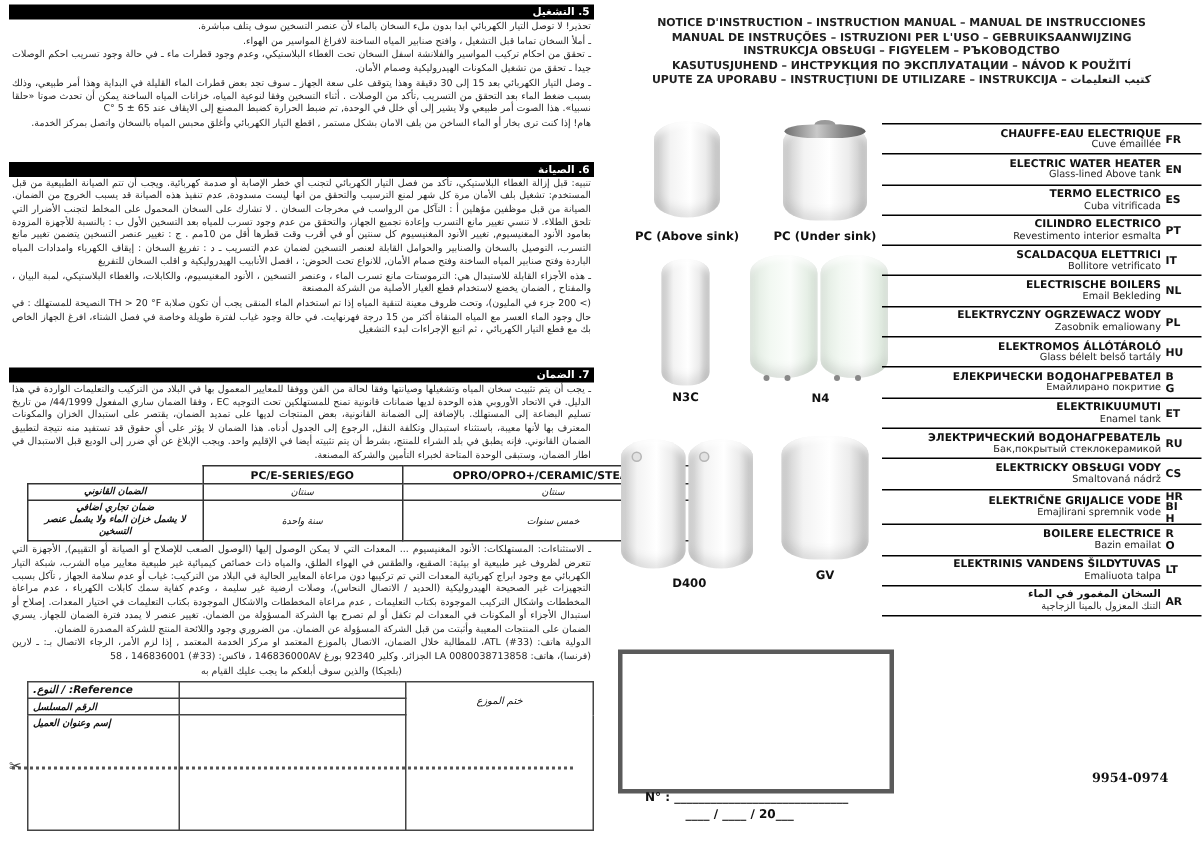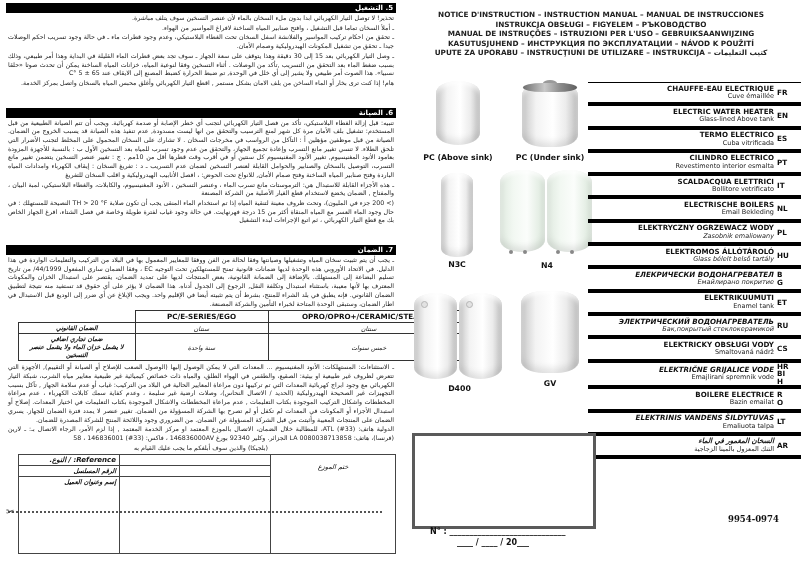--- a/index.html
+++ b/index.html
@@ -18,41 +18,41 @@
   table{border-collapse:collapse;}
   .wtable{width:452px;margin:2px 0 2px 12px;table-layout:fixed;}
   .wtable th,.wtable td{border:1px solid #333;padding:1px 2px;}
   .wtable th{font-size:7.2px;font-weight:bold;text-align:center;}
   .wtable td.noborder{border:none;}
   .wlabel{direction:rtl;text-align:center;font-size:6.2px;font-style:italic;font-weight:bold;line-height:8px;}
   .wnote{font-weight:bold;}
   .wval{direction:rtl;text-align:center;font-size:6.2px;font-style:italic;}
   .rtable{width:378px;margin:2px 0 0 12px;table-layout:fixed;}
   .rtable td{border:1px solid #444;padding:1px 3px;}
-  .rlabel{direction:rtl;text-align:right;font-size:6.4px;font-style:italic;font-weight:bold;line-height:8px;margin-top:48px;}
+  .rlabel{direction:rtl;text-align:left;font-size:6.4px;font-style:italic;font-weight:bold;line-height:8px;margin-top:48px;}
   .r1{font-size:7px;}
   .tallrow td{height:74px;}
   .vtop{vertical-align:top;}
   .rstamp{direction:rtl;text-align:center;vertical-align:top;padding-top:8px !important;
           font-size:6.6px;font-style:italic;font-weight:normal;}
   .cutline{position:absolute;left:8px;top:511px;width:374px;border-top:2px dotted #555;}
   .scissors{position:absolute;left:-2px;top:-7px;font-size:10px;color:#444;}
   
   .right-col{position:absolute;left:402px;top:0;width:400px;height:567px;}
   .hdr{position:absolute;left:0;top:10px;width:398px;text-align:center;
        font-weight:bold;font-size:7.3px;line-height:9.6px;color:#222;}
   
   .lang-list{position:absolute;left:186px;top:82px;width:213px;border-top:1px solid #000;}
-  .lang-row{display:flex;align-items:center;border-bottom:4px solid #000000;min-height:19.3px;}
+  .lang-row{display:flex;align-items:center;border-bottom:1px solid #000000;min-height:19.3px;}
   .lang-main{flex:1;text-align:right;padding:1px 3px 1px 1px;}
   .lang-name{font-weight:bold;font-size:7.1px;line-height:8.4px;}
   .lang-sub{font-size:6.5px;line-height:7.8px;color:#222;}
   .lang-code{width:24px;text-align:left;font-weight:bold;font-size:7.2px;
              line-height:7.6px;white-space:pre-line;}
-  .i{font-style:italic;}
+  .i{}
   .ar-name{direction:rtl;}
   
   .prod{position:absolute;}
   .prod-label{position:absolute;left:0;bottom:0;width:100%;text-align:center;
               font-weight:bold;font-size:7.8px;}
   .cyl{position:absolute;
        background:linear-gradient(to right,#c6c6c6,#f3f3f3 25%,#ffffff 55%,#ececec 78%,#bdbdbd);
        border-radius:22px/12px;box-shadow:inset 0 -5px 7px rgba(0,0,0,0.10), inset 0 3px 4px rgba(255,255,255,0.8);}
   .cyl.green{background:linear-gradient(to right,#dfe9df,#f2f8f2 30%,#fbfdfb 60%,#e6efe6 85%,#d7e3d7);}
   .capband{position:absolute;top:0;left:1px;right:1px;height:9px;
@@ -138,22 +138,22 @@
 </div>
 
 <div class="cutline">
   <span class="scissors">✂</span>
 </div>
 
 <div class="right-col">
 
   <div class="hdr">
     <div>NOTICE D'INSTRUCTION –  INSTRUCTION MANUAL –  MANUAL DE INSTRUCCIONES</div>
+    <div>MANUAL DE INSTRUÇÕES –  ISTRUZIONI PER L'USO – GEBRUIKSAANWIJZING</div>
     <div>INSTRUKCJA OBSŁUGI –  FIGYELEM –  РЪКОВОДСТВО</div>
-    <div>MANUAL DE INSTRUÇÕES –  ISTRUZIONI PER L'USO – GEBRUIKSAANWIJZING</div>
     <div>KASUTUSJUHEND –  ИНСТРУКЦИЯ ПО ЭКСПЛУАТАЦИИ –  NÁVOD K POUŽITÍ</div>
     <div>UPUTE ZA UPORABU –  INSTRUCŢIUNI DE UTILIZARE  –  INSTRUKCIJA – كتيب التعليمات</div>
   </div>
 
   <div class="prod" style="left:20px;top:79px;width:72px;height:83px;">
     <div class="cyl" style="left:14px;top:2px;width:44px;height:64px;"></div>
     <div class="prod-label">PC (Above sink)</div>
   </div>
   <div class="prod" style="left:108px;top:77px;width:80px;height:85px;">
     <div class="cyl" style="left:12px;top:6px;width:56px;height:64px;">

